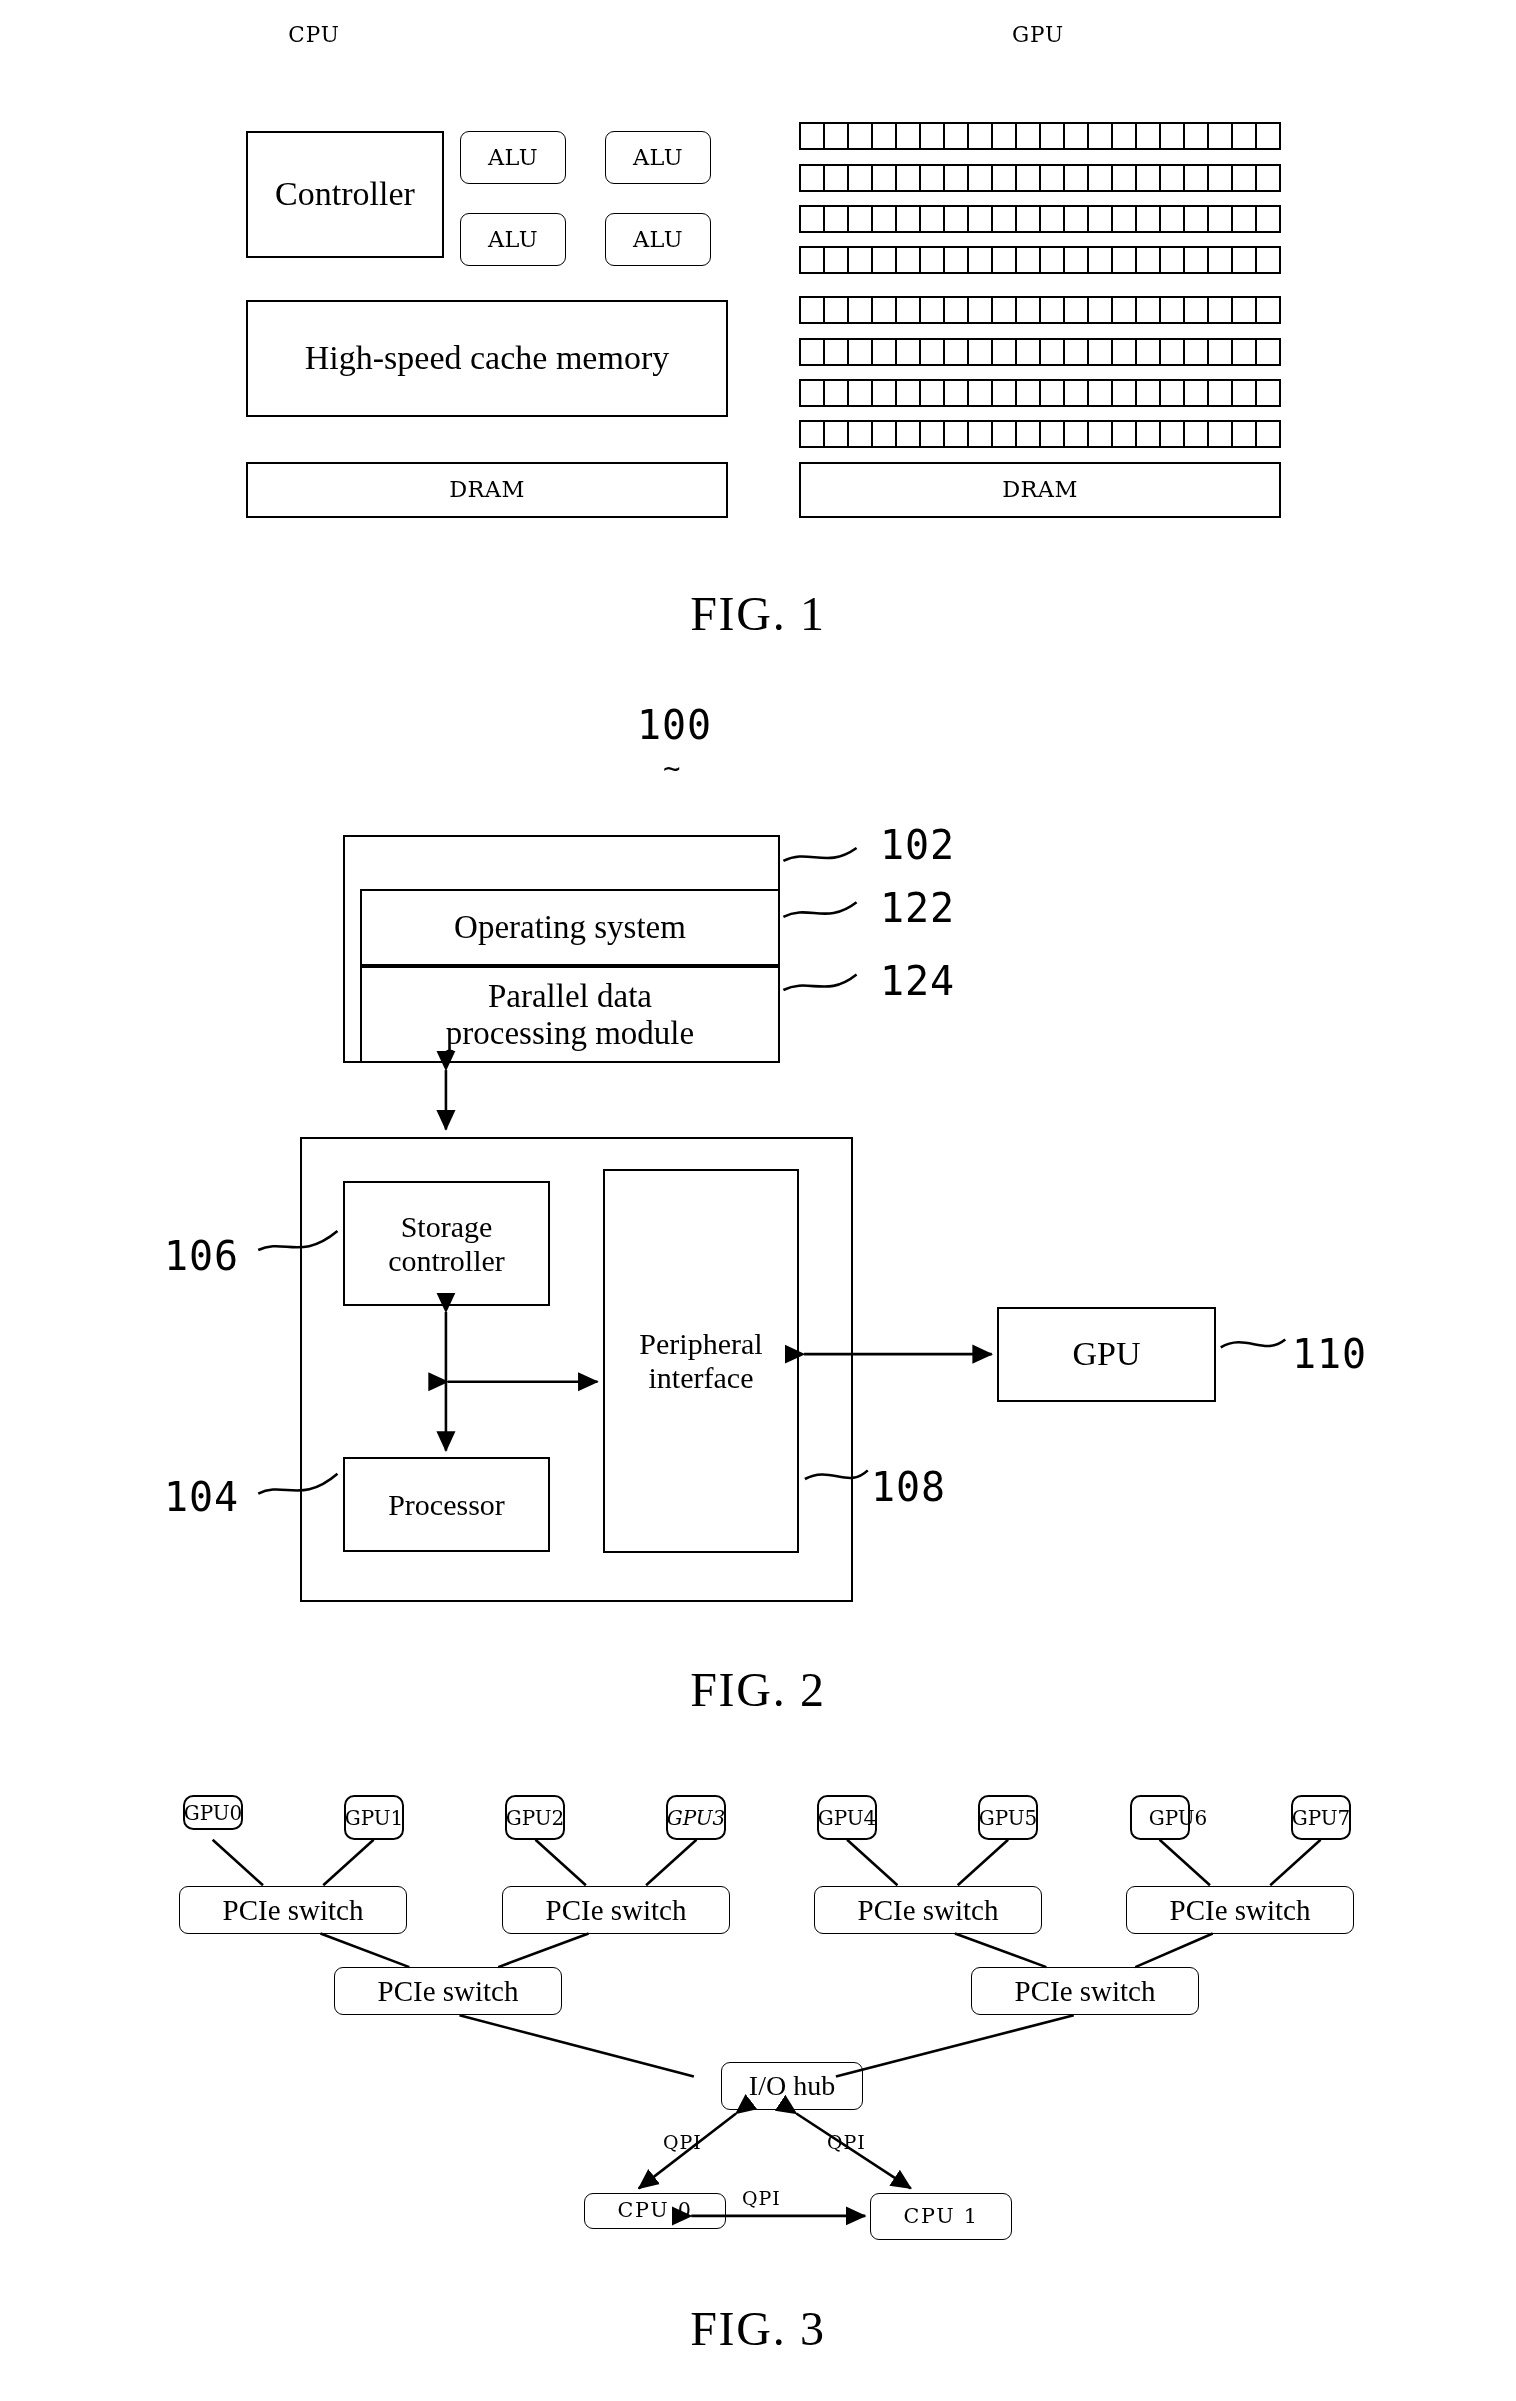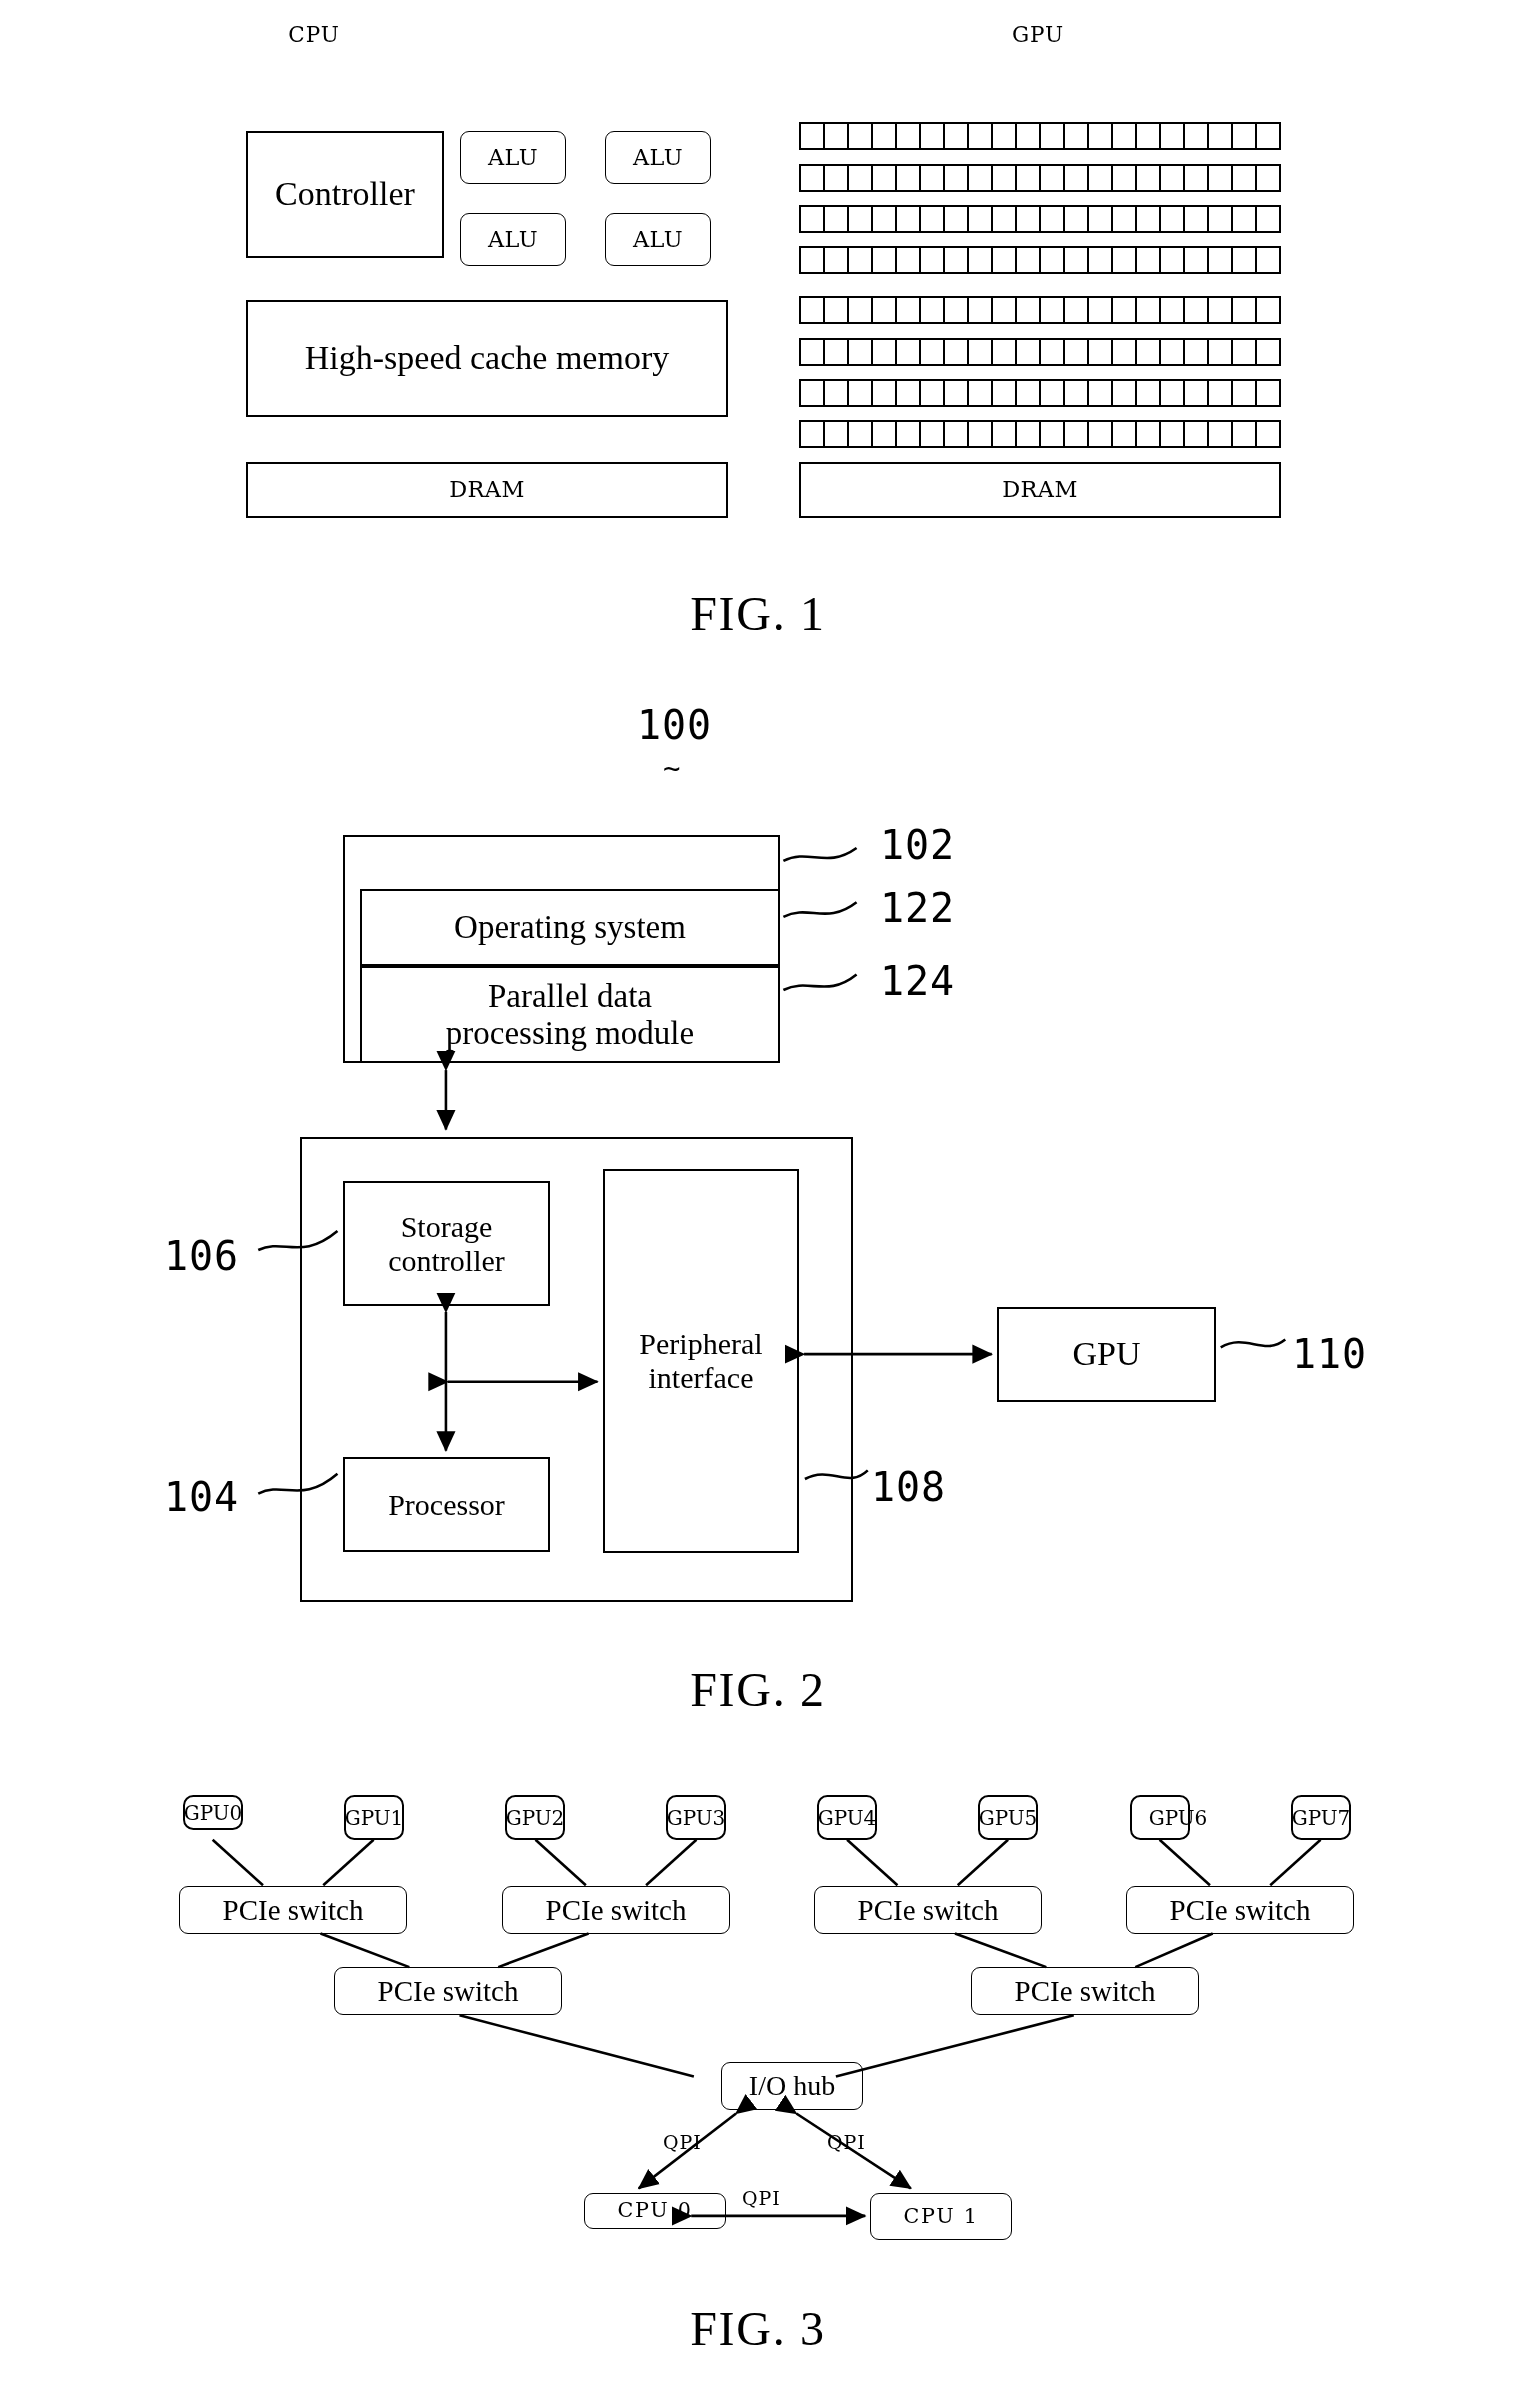--- a/index.html
+++ b/index.html
@@ -381,21 +381,21 @@
     <div class="ref-num" style="left:1292px; top:1331px;">110</div>
 
     <div class="fig-caption" style="left:0; top:1662px;">FIG. 2</div>
   </div>
 
   <div>
     <div id="fig3-gpus">
         <div class="rbox" style="left: 183px; top: 1795px; width: 60px; height: 35px;">GPU0</div>
         <div class="rbox" style="left: 344px; top: 1795px; width: 60px; height: 45px;">GPU1</div>
         <div class="rbox" style="left: 505px; top: 1795px; width: 60px; height: 45px;">GPU2</div>
-        <div class="rbox" style="left: 666px; top: 1795px; width: 60px; height: 45px;">GPU3</div>
+        <div class="rbox" style="left: 666px; top: 1795px; width: 60px; height: 45px; font-style: italic;">GPU3</div>
         <div class="rbox" style="left: 817px; top: 1795px; width: 60px; height: 45px;">GPU4</div>
         <div class="rbox" style="left: 978px; top: 1795px; width: 60px; height: 45px;">GPU5</div>
         <div class="rbox" style="left: 1130px; top: 1795px; width: 60px; height: 45px; padding-left: 36px;">GPU6</div>
         <div class="rbox" style="left: 1291px; top: 1795px; width: 60px; height: 45px;">GPU7</div>
       </div>
     <div id="fig3-switches">
         <div class="box thin" style="left: 179px; top: 1886px; width: 228px; height: 48px; font-size: 29px; font-family: &quot;Liberation Serif&quot;, &quot;DejaVu Serif&quot;, serif;">PCIe switch</div>
         <div class="box thin" style="left: 502px; top: 1886px; width: 228px; height: 48px; font-size: 29px; font-family: &quot;Liberation Serif&quot;, &quot;DejaVu Serif&quot;, serif;">PCIe switch</div>
         <div class="box thin" style="left: 814px; top: 1886px; width: 228px; height: 48px; font-size: 29px; font-family: &quot;Liberation Serif&quot;, &quot;DejaVu Serif&quot;, serif;">PCIe switch</div>
         <div class="box thin" style="left: 1126px; top: 1886px; width: 228px; height: 48px; font-size: 29px; font-family: &quot;Liberation Serif&quot;, &quot;DejaVu Serif&quot;, serif;">PCIe switch</div>

